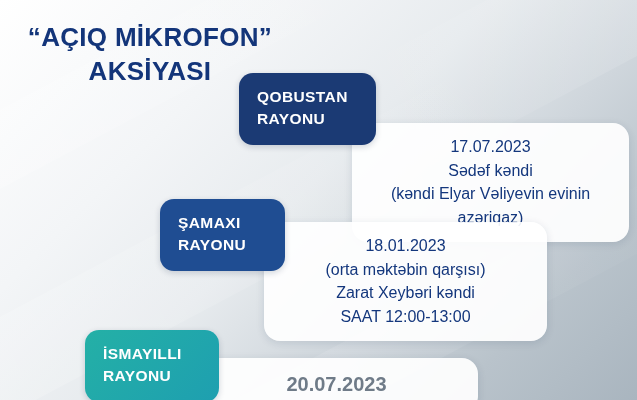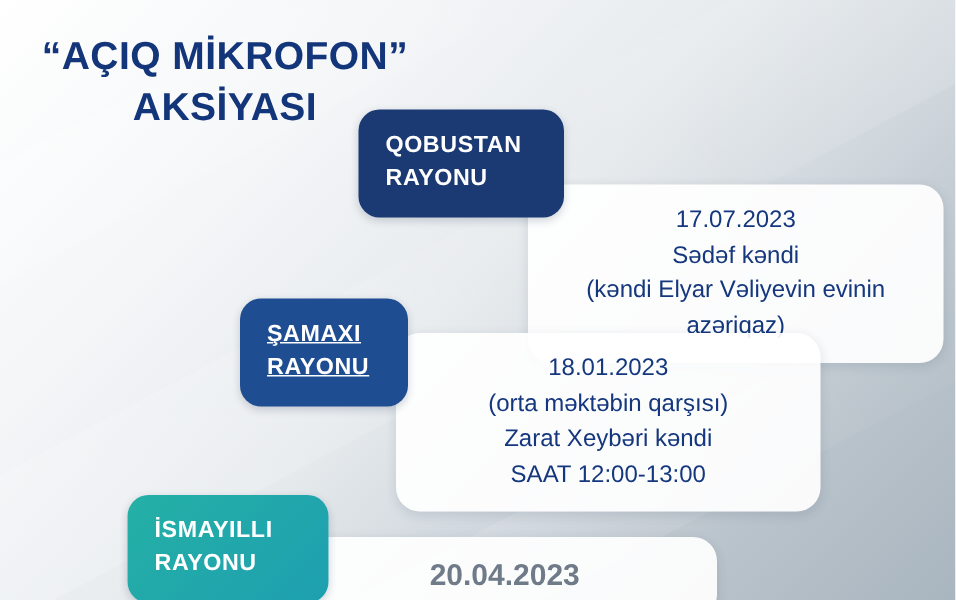--- a/index.html
+++ b/index.html
@@ -115,21 +115,21 @@
     z-index: 2;
   }
   .card .line { display: block; white-space: nowrap; }
 
   
   #row1 .tag { left: 227px; top: 73px; width: 137px; background: #1b3a74; }
   #row1 .nub { left: 320px; top: 131px; }
   #row1 .card { left: 352px; top: 95px; width: 277px; margin-top: 28px; }
 
   
-  #row2 .tag { left: 148px; top: 199px; width: 112px; background: #1f4d92; text-decoration: underline; }
+  #row2 .tag { left: 148px; top: 199px; width: 125px; background: #1f4d92; }
   #row2 .nub { left: 232px; top: 257px; }
   #row2 .card { left: 264px; top: 222px; width: 283px; }
 
   
   #row3 .tag { left: 73px; top: 330px; width: 134px; background: linear-gradient(135deg,#24b0a6,#1e9fb0); }
   #row3 .nub { left: 163px; top: 386px; background: #bcc9d2; }
   #row3 .card { left: 195px; top: 358px; width: 283px; }
   #row3 .card .line { color: #6f7b88; font-weight: bold; font-size: 20px; }
 </style>
 </head>
@@ -176,17 +176,17 @@
     </div>
   </div>
 
   <div class="row" id="row3">
     <div class="nub"></div>
     <div class="tag">
       <span>İSMAYILLI</span>
       <span class="tl2">RAYONU</span>
     </div>
     <div class="card">
-      <span class="line">20.04.2023</span>
+      <span class="line">20.07.2023</span>
     </div>
   </div>
 
 </div>
 
 </body></html>

